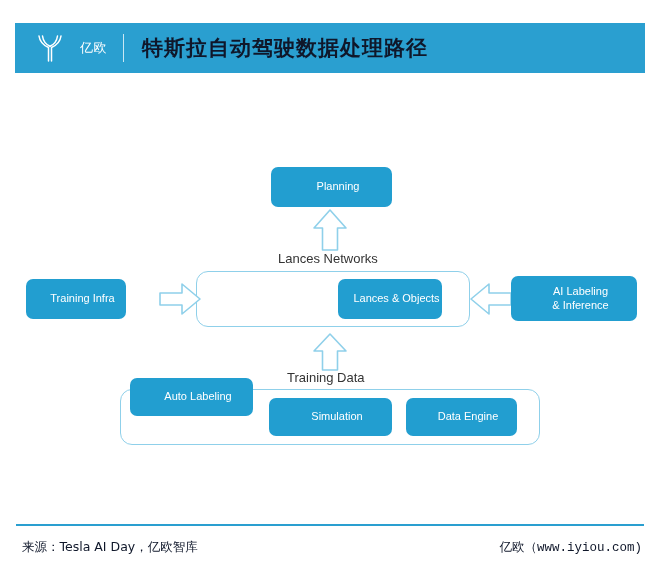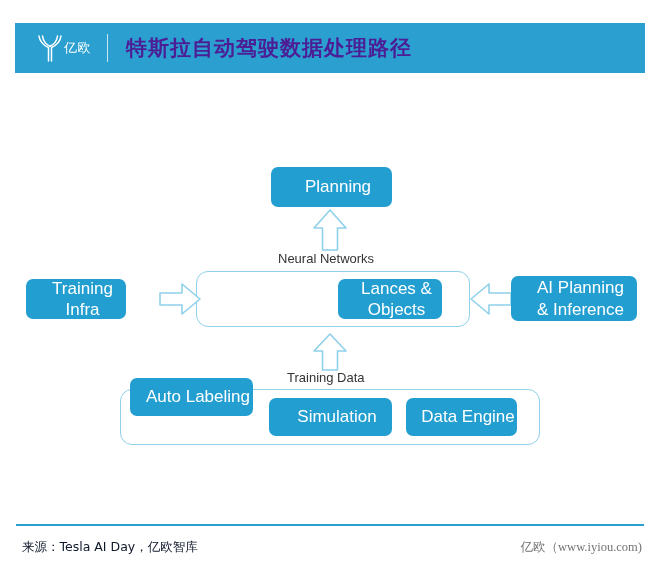--- a/index.html
+++ b/index.html
@@ -34,32 +34,32 @@
   }
   .logo-mark {
     width: 26px;
     height: 30px;
     flex: 0 0 auto;
   }
   .logo-cn {
     color: #ffffff;
     font-size: 13px;
     letter-spacing: 0.5px;
-    margin-left: 1px;
+    margin-left: 17px;
     font-family: "DejaVu Sans", sans-serif;
   }
   .logo-divider {
     width: 1px;
     height: 28px;
     background: rgba(255,255,255,0.75);
     margin: 0 18px 0 16px;
     flex: 0 0 auto;
   }
   .header-title {
-    color: #4c1d95;
+    color: #0f172a;
     font-size: 21px;
     font-weight: bold;
     letter-spacing: 1px;
     font-family: "DejaVu Sans", sans-serif;
     white-space: nowrap;
   }
 
   
   .diagram {
     position: absolute;
@@ -73,21 +73,21 @@
 
   .node {
     position: absolute;
     background: #229ed0;
     border-radius: 7px;
     color: #ffffff;
     display: flex;
     align-items: center;
     justify-content: center;
     text-align: center;
-    font-size: 17px;
+    font-size: 11px;
     line-height: 1.25;
     box-sizing: border-box;
     font-family: "Liberation Sans", sans-serif;
     padding-left: 13px;
   }
 
   
   .node-planning    { left: 271px; top: 167px; width: 121px; height: 40px; }
   .node-training-infra { left: 26px;  top: 279px; width: 100px; height: 40px; }
   .node-occupancy   { left: 204px; top: 279px; width: 117px; height: 40px; }
@@ -144,22 +144,22 @@
     font-size: 12.5px;
     color: #0f172a;
     font-family: "DejaVu Sans", sans-serif;
     white-space: nowrap;
   }
   .footer-brand {
     position: absolute;
     right: 18px;
     top: 539px;
     font-size: 12.5px;
-    color: #737373;
-    font-family: Liberation Serif, serif;
+    color: #0f172a;
+    font-family: Liberation Mono, monospace;
     white-space: nowrap;
   }
 </style>
 </head>
 <body>
 
 <div class="header-bar">
   <div class="logo-wrap">
     <span class="logo-mark">
       <svg width="26" height="30" viewBox="0 0 26 30" aria-hidden="true">
@@ -182,21 +182,21 @@
   <div class="node node-planning">
     <span>Planning</span>
   </div>
 
   <span class="arrow arrow-up-planning">
     <svg width="38" height="44" viewBox="0 0 38 44" aria-hidden="true">
       <path d="M19 2 L35 20 L26.5 20 L26.5 42 L11.5 42 L11.5 20 L3 20 Z" fill="#ffffff" stroke="#8fd0ea" stroke-width="1.6" stroke-linejoin="round"></path>
     </svg>
   </span>
 
-  <div class="edge-label label-nn">Neural Networks</div>
+  <div class="edge-label label-nn">Lances Networks</div>
 
   <div class="group-box group-nn"></div>
 
   <div class="node node-training-infra">
     <span>Training Infra</span>
   </div>
 
   <span class="arrow arrow-right-infra">
     <svg width="44" height="34" viewBox="0 0 44 34" aria-hidden="true">
       <path d="M2 11 L24 11 L24 2 L42 17 L24 32 L24 23 L2 23 Z" fill="#ffffff" stroke="#8fd0ea" stroke-width="1.6" stroke-linejoin="round"></path>
@@ -208,21 +208,21 @@
     <span>Lances &amp; Objects</span>
   </div>
 
   <span class="arrow arrow-left-ai">
     <svg width="44" height="34" viewBox="0 0 44 34" aria-hidden="true">
       <path d="M42 11 L20 11 L20 2 L2 17 L20 32 L20 23 L42 23 Z" fill="#ffffff" stroke="#8fd0ea" stroke-width="1.6" stroke-linejoin="round"></path>
     </svg>
   </span>
 
   <div class="node node-aicompiler">
-    <span>AI Planning</span>
+    <span>AI Labeling</span>
     <span>&amp; Inference</span>
   </div>
 
   <span class="arrow arrow-up-data">
     <svg width="38" height="40" viewBox="0 0 38 40" aria-hidden="true">
       <path d="M19 2 L35 19 L26.5 19 L26.5 38 L11.5 38 L11.5 19 L3 19 Z" fill="#ffffff" stroke="#8fd0ea" stroke-width="1.6" stroke-linejoin="round"></path>
     </svg>
   </span>
 
   <div class="edge-label label-td">Training Data</div>

